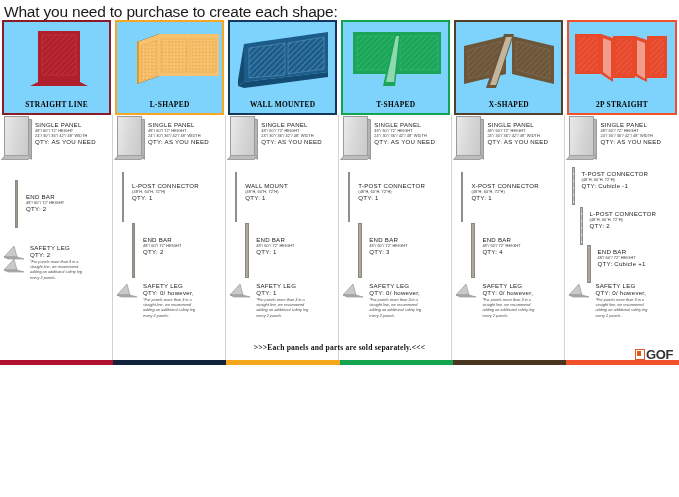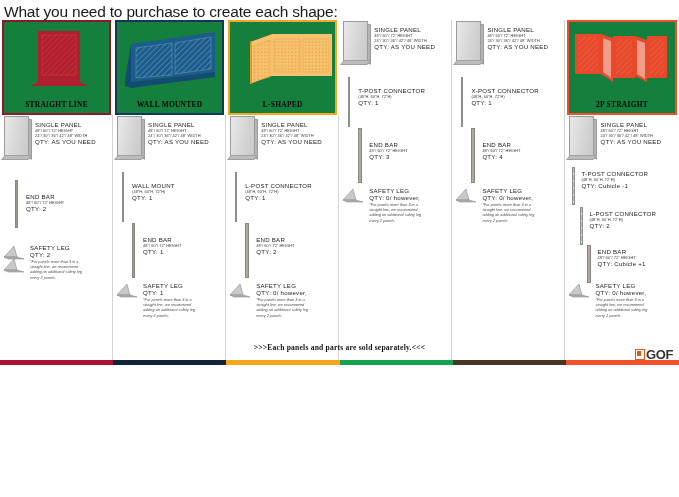--- a/index.html
+++ b/index.html
@@ -34,21 +34,21 @@
     display: flex;
     flex-direction: column;
     position: relative;
   }
 
   
   .thumb {
     margin: 0 2px;
     height: 95px;
     border: 2.5px solid #000;
-    background: #15803d;
+    background: #7dd3fc;
     position: relative;
     overflow: hidden;
   }
   .thumb-art {
     position: absolute;
     left: 0; right: 0; top: 2px;
     height: 68px;
   }
   .thumb-label {
     position: absolute;
@@ -231,86 +231,20 @@
           <svg viewBox="0 0 26 28" width="26" height="28">
             <polygon points="2,12 12,1 15,12" fill="#c9c9c9" stroke="#8d8d8d" stroke-width="0.6"></polygon>
             <polygon points="2,12 15,12 22,14 6,14" fill="#b0b0b0" stroke="#8d8d8d" stroke-width="0.6"></polygon>
             <polygon points="2,25 12,14 15,25" fill="#c9c9c9" stroke="#8d8d8d" stroke-width="0.6"></polygon>
             <polygon points="2,25 15,25 22,27 6,27" fill="#b0b0b0" stroke="#8d8d8d" stroke-width="0.6"></polygon>
           </svg>
         </div>
         <div class="item-txt" style="margin-left:2px;">
           <div class="nm">SAFETY LEG</div>
           <div class="qty">QTY: 2</div>
-          <div class="note">*For panels more than 3 in a straight line, we recommend adding an additional safety leg every 2 panels.</div>
-        </div>
-      </div>
-    </div>
-  </div>
-
-  <div class="col">
-    <div class="thumb" style="border-color:#14365B">
-      <svg class="thumb-art" viewBox="0 0 110 68">
-        <defs>
-          <pattern id="h2" width="4" height="4" patternTransform="rotate(45)" patternUnits="userSpaceOnUse">
-            <line x1="0" y1="0" x2="0" y2="4" stroke="#6A9FC4" stroke-width="1.1"></line>
-          </pattern>
-        </defs>
-        <polygon points="14,20 98,8 98,48 14,58" fill="#1B5C8A"></polygon>
-        <polygon points="19,24 55,19 55,51 19,54" fill="url(#h2)" stroke="#6A9FC4" stroke-width="0.5"></polygon>
-        <polygon points="58,19 94,13 94,45 58,50" fill="url(#h2)" stroke="#6A9FC4" stroke-width="0.5"></polygon>
-        <polygon points="8,62 14,58 98,48 98,53 14,64" fill="#134B73"></polygon>
-        <polygon points="8,56 14,20 14,58 8,62" fill="#134B73"></polygon>
-      </svg>
-      <div class="thumb-label">WALL MOUNTED</div>
-    </div>
-    <div class="colbody">
-      <div class="item" style="left:1px; top:1px;">
-        <div class="ic-panel">
-            <span class="face"></span>
-            <span class="side"></span>
-            <span class="base"></span>
-          </div>
-        <div class="item-txt" style="margin-left:1px;padding-top:6px;">
-          <div class="nm">SINGLE PANEL</div>
-          <div class="sub">48"/ 60"/ 72" HEIGHT</div>
-          <div class="sub">24"/ 30"/ 36"/ 42"/ 48" WIDTH</div>
-          <div class="qty">QTY: AS YOU NEED</div>
-        </div>
-      </div>
-      <div class="item" style="left:3px; top:57px; height:50px;">
-        <div class="ic-post" style="height:50px">
-            <i></i>
-          </div>
-        <div class="item-txt" style="margin-left:2px;padding-top:11px;">
-          <div class="nm">WALL MOUNT</div>
-          <div class="sub">(48"H, 60"H, 72"H)</div>
-          <div class="qty">QTY: 1</div>
-        </div>
-      </div>
-      <div class="item" style="left:14px; top:108px; height:55px;">
-        <div class="ic-bar" style="height:55px">
-            <i></i>
-          </div>
-        <div class="item-txt" style="margin-left:2px;padding-top:14px;">
-          <div class="nm">END BAR</div>
-          <div class="sub">48"/ 60"/ 72" HEIGHT</div>
-          <div class="qty">QTY: 1</div>
-        </div>
-      </div>
-      <div class="item" style="left:2px; top:168px;">
-        <div class="ic-leg" style="height:15px;width:26px">
-          <svg viewBox="0 0 26 15" width="26" height="15">
-            <polygon points="2,12 12,1 15,12" fill="#c9c9c9" stroke="#8d8d8d" stroke-width="0.6"></polygon>
-            <polygon points="2,12 15,12 22,14 6,14" fill="#b0b0b0" stroke="#8d8d8d" stroke-width="0.6"></polygon>
-          </svg>
-        </div>
-        <div class="item-txt" style="margin-left:2px;">
-          <div class="nm">SAFETY LEG</div>
-          <div class="qty">QTY: 1</div>
           <div class="note">*For panels more than 3 in a straight line, we recommend adding an additional safety leg every 2 panels.</div>
         </div>
       </div>
     </div>
   </div>
 
   <div class="col">
     <div class="thumb" style="border-color:#F5A623">
       <svg class="thumb-art" viewBox="0 0 110 68">
         <defs>
@@ -371,71 +305,168 @@
         <div class="item-txt" style="margin-left:2px;">
           <div class="nm">SAFETY LEG</div>
           <div class="qty">QTY: 0/ however,</div>
           <div class="note">*For panels more than 3 in a straight line, we recommend adding an additional safety leg every 2 panels.</div>
         </div>
       </div>
     </div>
   </div>
 
   <div class="col">
+    <div class="thumb" style="border-color:#14365B">
+      <svg class="thumb-art" viewBox="0 0 110 68">
+        <defs>
+          <pattern id="h2" width="4" height="4" patternTransform="rotate(45)" patternUnits="userSpaceOnUse">
+            <line x1="0" y1="0" x2="0" y2="4" stroke="#6A9FC4" stroke-width="1.1"></line>
+          </pattern>
+        </defs>
+        <polygon points="14,20 98,8 98,48 14,58" fill="#1B5C8A"></polygon>
+        <polygon points="19,24 55,19 55,51 19,54" fill="url(#h2)" stroke="#6A9FC4" stroke-width="0.5"></polygon>
+        <polygon points="58,19 94,13 94,45 58,50" fill="url(#h2)" stroke="#6A9FC4" stroke-width="0.5"></polygon>
+        <polygon points="8,62 14,58 98,48 98,53 14,64" fill="#134B73"></polygon>
+        <polygon points="8,56 14,20 14,58 8,62" fill="#134B73"></polygon>
+      </svg>
+      <div class="thumb-label">WALL MOUNTED</div>
+    </div>
     <div class="colbody">
       <div class="item" style="left:1px; top:1px;">
         <div class="ic-panel">
             <span class="face"></span>
             <span class="side"></span>
             <span class="base"></span>
           </div>
         <div class="item-txt" style="margin-left:1px;padding-top:6px;">
           <div class="nm">SINGLE PANEL</div>
           <div class="sub">48"/ 60"/ 72" HEIGHT</div>
           <div class="sub">24"/ 30"/ 36"/ 42"/ 48" WIDTH</div>
           <div class="qty">QTY: AS YOU NEED</div>
         </div>
       </div>
       <div class="item" style="left:3px; top:57px; height:50px;">
         <div class="ic-post" style="height:50px">
             <i></i>
           </div>
         <div class="item-txt" style="margin-left:2px;padding-top:11px;">
-          <div class="nm">T-POST CONNECTOR</div>
+          <div class="nm">WALL MOUNT</div>
           <div class="sub">(48"H, 60"H, 72"H)</div>
           <div class="qty">QTY: 1</div>
         </div>
       </div>
       <div class="item" style="left:14px; top:108px; height:55px;">
         <div class="ic-bar" style="height:55px">
             <i></i>
           </div>
         <div class="item-txt" style="margin-left:2px;padding-top:14px;">
           <div class="nm">END BAR</div>
           <div class="sub">48"/ 60"/ 72" HEIGHT</div>
-          <div class="qty">QTY: 3</div>
+          <div class="qty">QTY: 1</div>
         </div>
       </div>
       <div class="item" style="left:2px; top:168px;">
         <div class="ic-leg" style="height:15px;width:26px">
           <svg viewBox="0 0 26 15" width="26" height="15">
             <polygon points="2,12 12,1 15,12" fill="#c9c9c9" stroke="#8d8d8d" stroke-width="0.6"></polygon>
             <polygon points="2,12 15,12 22,14 6,14" fill="#b0b0b0" stroke="#8d8d8d" stroke-width="0.6"></polygon>
           </svg>
         </div>
         <div class="item-txt" style="margin-left:2px;">
           <div class="nm">SAFETY LEG</div>
+          <div class="qty">QTY: 1</div>
+          <div class="note">*For panels more than 3 in a straight line, we recommend adding an additional safety leg every 2 panels.</div>
+        </div>
+      </div>
+    </div>
+  </div>
+
+  <div class="col">
+    <div class="thumb" style="border-color:#12A44E">
+      <svg class="thumb-art" viewBox="0 0 110 68">
+        <defs>
+          <pattern id="h4" width="4" height="4" patternTransform="rotate(45)" patternUnits="userSpaceOnUse">
+            <line x1="0" y1="0" x2="0" y2="4" stroke="#3FBF77" stroke-width="1.1"></line>
+          </pattern>
+        </defs>
+        <rect x="10" y="8" width="88" height="42" fill="#1BA558"></rect>
+        <rect x="14" y="12" width="38" height="34" fill="url(#h4)" stroke="#3FBF77" stroke-width="0.5"></rect>
+        <rect x="57" y="12" width="38" height="34" fill="url(#h4)" stroke="#3FBF77" stroke-width="0.5"></rect>
+        <polygon points="52,8 40,62 52,62 58,8" fill="#1BA558"></polygon>
+        <polygon points="53,12 43,58 51,58 56,12" fill="#8FD9B0"></polygon>
+      </svg>
+      <div class="thumb-label">T-SHAPED</div>
+    </div>
+    <div class="colbody">
+      <div class="item" style="left:1px; top:1px;">
+        <div class="ic-panel">
+            <span class="face"></span>
+            <span class="side"></span>
+            <span class="base"></span>
+          </div>
+        <div class="item-txt" style="margin-left:1px;padding-top:6px;">
+          <div class="nm">SINGLE PANEL</div>
+          <div class="sub">48"/ 60"/ 72" HEIGHT</div>
+          <div class="sub">24"/ 30"/ 36"/ 42"/ 48" WIDTH</div>
+          <div class="qty">QTY: AS YOU NEED</div>
+        </div>
+      </div>
+      <div class="item" style="left:3px; top:57px; height:50px;">
+        <div class="ic-post" style="height:50px">
+            <i></i>
+          </div>
+        <div class="item-txt" style="margin-left:2px;padding-top:11px;">
+          <div class="nm">T-POST CONNECTOR</div>
+          <div class="sub">(48"H, 60"H, 72"H)</div>
+          <div class="qty">QTY: 1</div>
+        </div>
+      </div>
+      <div class="item" style="left:14px; top:108px; height:55px;">
+        <div class="ic-bar" style="height:55px">
+            <i></i>
+          </div>
+        <div class="item-txt" style="margin-left:2px;padding-top:14px;">
+          <div class="nm">END BAR</div>
+          <div class="sub">48"/ 60"/ 72" HEIGHT</div>
+          <div class="qty">QTY: 3</div>
+        </div>
+      </div>
+      <div class="item" style="left:2px; top:168px;">
+        <div class="ic-leg" style="height:15px;width:26px">
+          <svg viewBox="0 0 26 15" width="26" height="15">
+            <polygon points="2,12 12,1 15,12" fill="#c9c9c9" stroke="#8d8d8d" stroke-width="0.6"></polygon>
+            <polygon points="2,12 15,12 22,14 6,14" fill="#b0b0b0" stroke="#8d8d8d" stroke-width="0.6"></polygon>
+          </svg>
+        </div>
+        <div class="item-txt" style="margin-left:2px;">
+          <div class="nm">SAFETY LEG</div>
           <div class="qty">QTY: 0/ however,</div>
           <div class="note">*For panels more than 3 in a straight line, we recommend adding an additional safety leg every 2 panels.</div>
         </div>
       </div>
     </div>
   </div>
 
   <div class="col">
+    <div class="thumb" style="border-color:#53402A">
+      <svg class="thumb-art" viewBox="0 0 110 68">
+        <defs>
+          <pattern id="h5" width="4" height="4" patternTransform="rotate(45)" patternUnits="userSpaceOnUse">
+            <line x1="0" y1="0" x2="0" y2="4" stroke="#8A7358" stroke-width="1.1"></line>
+          </pattern>
+        </defs>
+        <polygon points="8,22 50,12 50,50 8,60" fill="#6B563A"></polygon>
+        <polygon points="12,26 47,17 47,46 12,55" fill="url(#h5)" stroke="#8A7358" stroke-width="0.5"></polygon>
+        <polygon points="56,12 98,22 98,60 56,50" fill="#6B563A"></polygon>
+        <polygon points="60,17 94,26 94,55 60,46" fill="url(#h5)" stroke="#8A7358" stroke-width="0.5"></polygon>
+        <polygon points="48,10 58,10 40,64 30,64" fill="#6B563A"></polygon>
+        <polygon points="50,13 56,13 40,61 34,61" fill="#C5B49C"></polygon>
+      </svg>
+      <div class="thumb-label">X-SHAPED</div>
+    </div>
     <div class="colbody">
       <div class="item" style="left:1px; top:1px;">
         <div class="ic-panel">
             <span class="face"></span>
             <span class="side"></span>
             <span class="base"></span>
           </div>
         <div class="item-txt" style="margin-left:1px;padding-top:6px;">
           <div class="nm">SINGLE PANEL</div>
           <div class="sub">48"/ 60"/ 72" HEIGHT</div>

